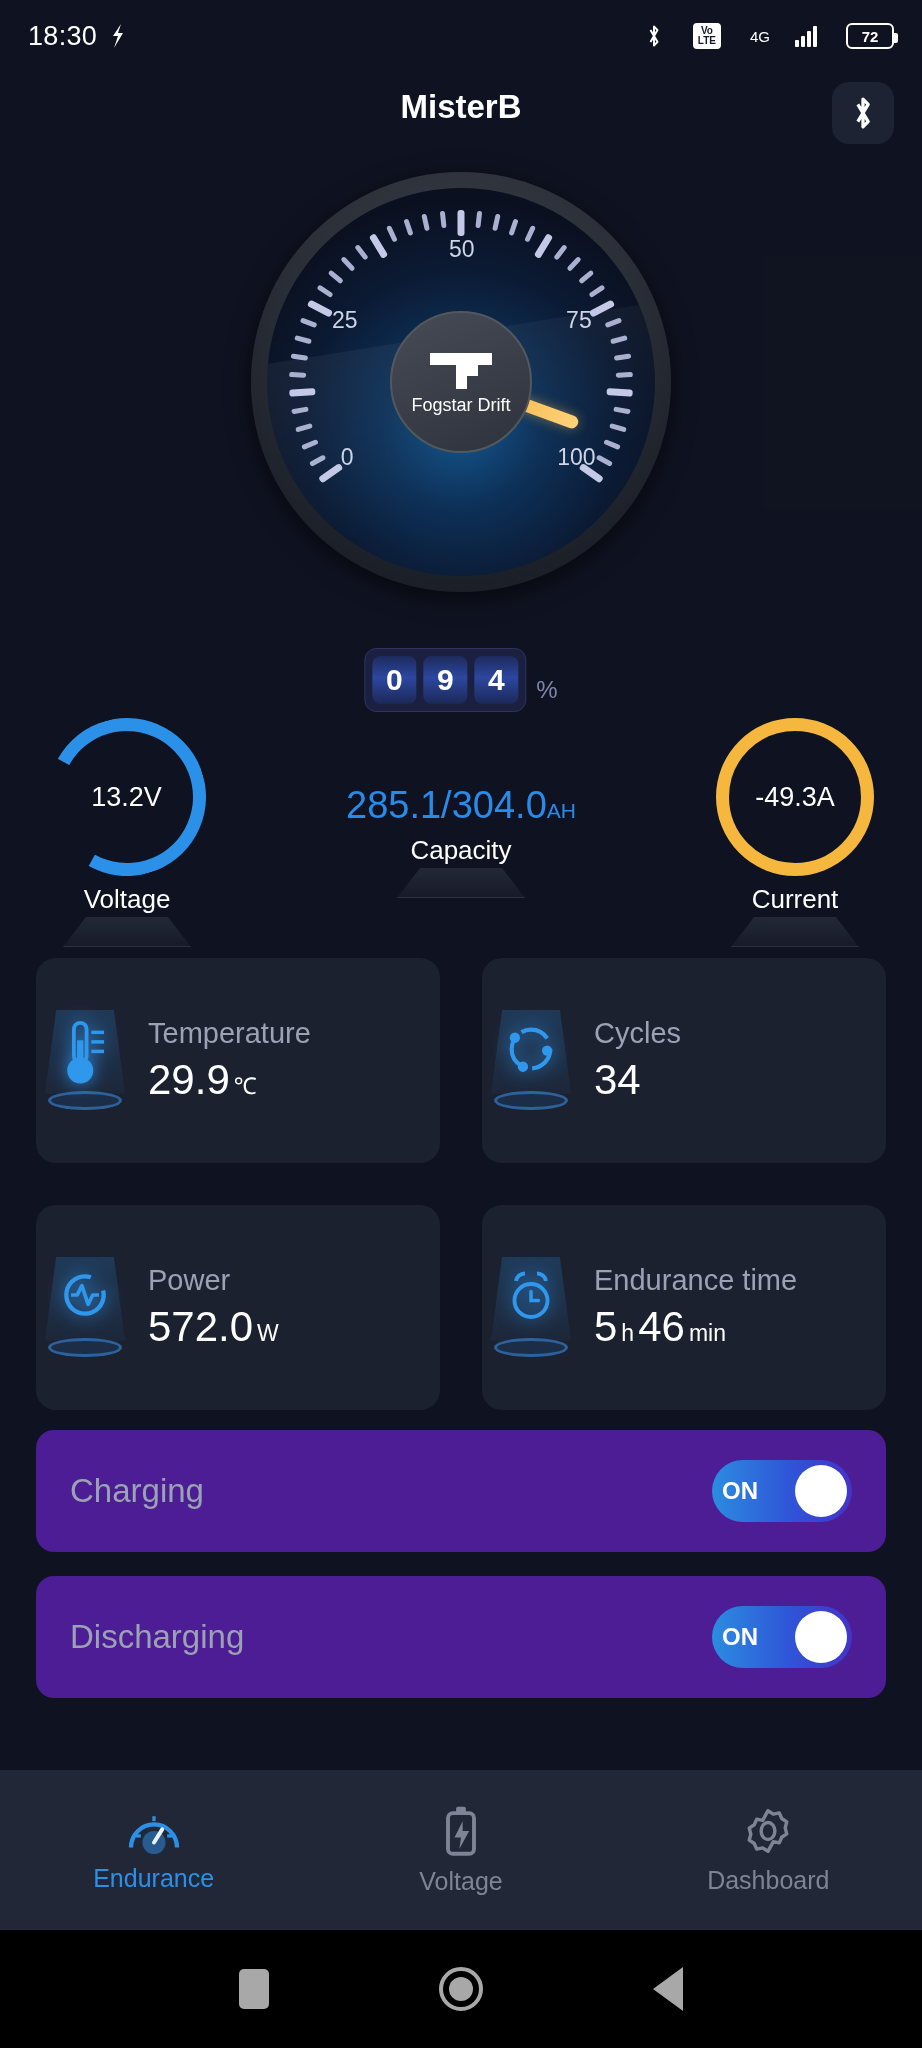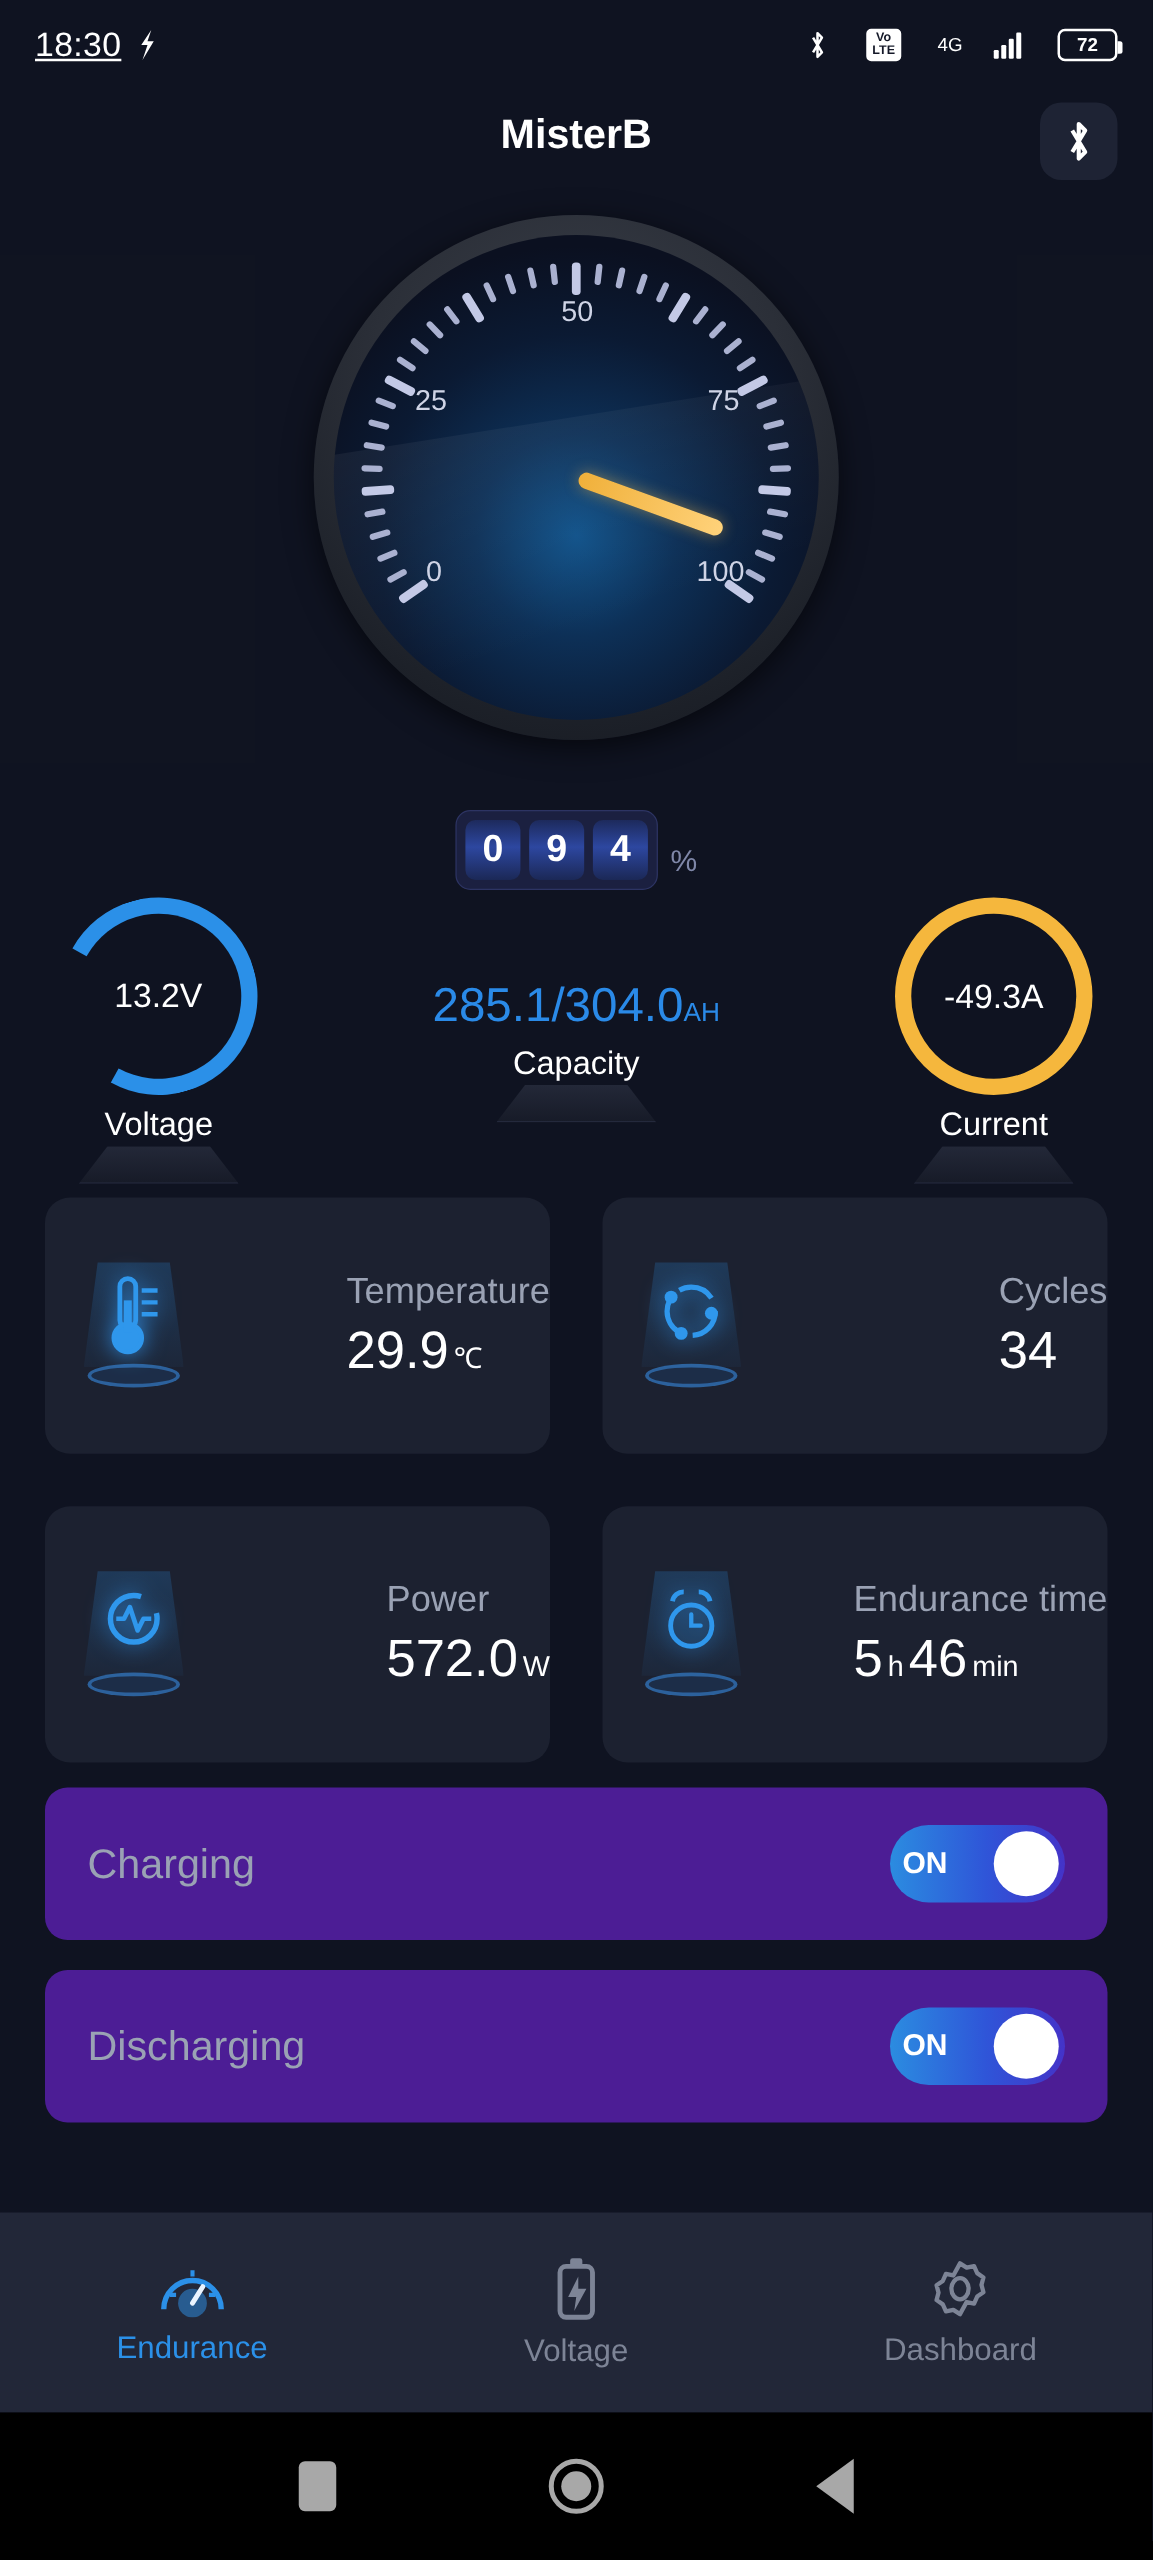--- a/index.html
+++ b/index.html
@@ -10,21 +10,21 @@
     overflow:hidden;
   }
   .phone { position:relative; width:922px; height:2048px; background:#11152260; }
 
   
   .statusbar {
     position:absolute; top:0; left:0; width:922px; height:72px;
     display:flex; align-items:center; justify-content:space-between;
     padding:0 28px; color:#fff;
   }
-  .sb-left { display:flex; align-items:center; gap:10px;text-decoration:underline; }
+  .sb-left { display:flex; align-items:center; gap:10px; }
   .sb-time { font-size:27px; font-weight:400; letter-spacing:.3px; }
   .sb-right { display:flex; align-items:center; gap:29px; }
   .volte-badge {
     border:2px solid #fff; border-radius:4px; padding:1px 3px;
     font-size:10px; line-height:10px; font-weight:700; text-align:center;
     color:#fff; display:flex; flex-direction:column; background:#fff; color:#141828;
   }
   .volte-badge span{ display:block; }
   .net-label { font-size:15px; margin-right:-4px; }
   .bars { display:flex; align-items:flex-end; gap:2px; height:22px; }
@@ -137,21 +137,21 @@
     border-bottom:1px solid #2b3145;
   }
   .capacity-val { color:#2a8ae8; font-size:38px; margin-top:66px; white-space:nowrap; }
   .capacity-val .unit { font-size:21px; }
 
   
   .cards { position:absolute; top:958px; left:0; width:922px; }
   .card-row { display:flex; gap:42px; padding:0 36px; margin-bottom:42px; }
   .card {
     flex:1; height:205px; background:#1c2130; border-radius:20px;
-    display:flex; align-items:center; padding-left:22px; gap:14px;justify-content:space-between;
+    display:flex; align-items:center; gap:14px;
   }
   .card-icon { width:98px; height:110px; position:relative; flex:none; }
   .holo-base {
     position:absolute; bottom:6px; left:50%; transform:translateX(-50%);
     width:74px; height:19px; border-radius:50%;
     border:3px solid rgba(58,140,225,.55); background:rgba(30,90,160,.22);
   }
   .holo-beam {
     position:absolute; top:4px; left:50%; transform:translateX(-50%);
     width:80px; height:84px;
@@ -379,20 +379,28 @@
             <i></i>
           </div>
           <div class="tick-label" style="transform: translate(-120.128px, 61.7121px);">0</div>
           <div class="tick-label" style="transform: translate(-129.085px, -74.9508px);">25</div>
           <div class="tick-label" style="transform: translate(-12px, -146px);">50</div>
           <div class="tick-label" style="transform: translate(105.085px, -74.9508px);">75</div>
           <div class="tick-label" style="transform: translate(96.1281px, 61.7121px);">100</div>
         </div>
     </div>
     <div class="needle" id="needle" style="transform: rotate(380deg) translateY(-50%);"></div>
+    <div class="hub">
+      <div class="hub-logo">
+        <span class="bar1"></span>
+          <span class="bar2"></span>
+          <span class="bar3"></span>
+      </div>
+      <div class="hub-name">Fogstar Drift</div>
+    </div>
   </div>
 
   <div class="odometer">
     <div class="odo-frame" id="odo">
         <div class="odo-digit">0</div>
         <div class="odo-digit">9</div>
         <div class="odo-digit">4</div>
       </div>
     <span class="odo-unit">%</span>
   </div>

